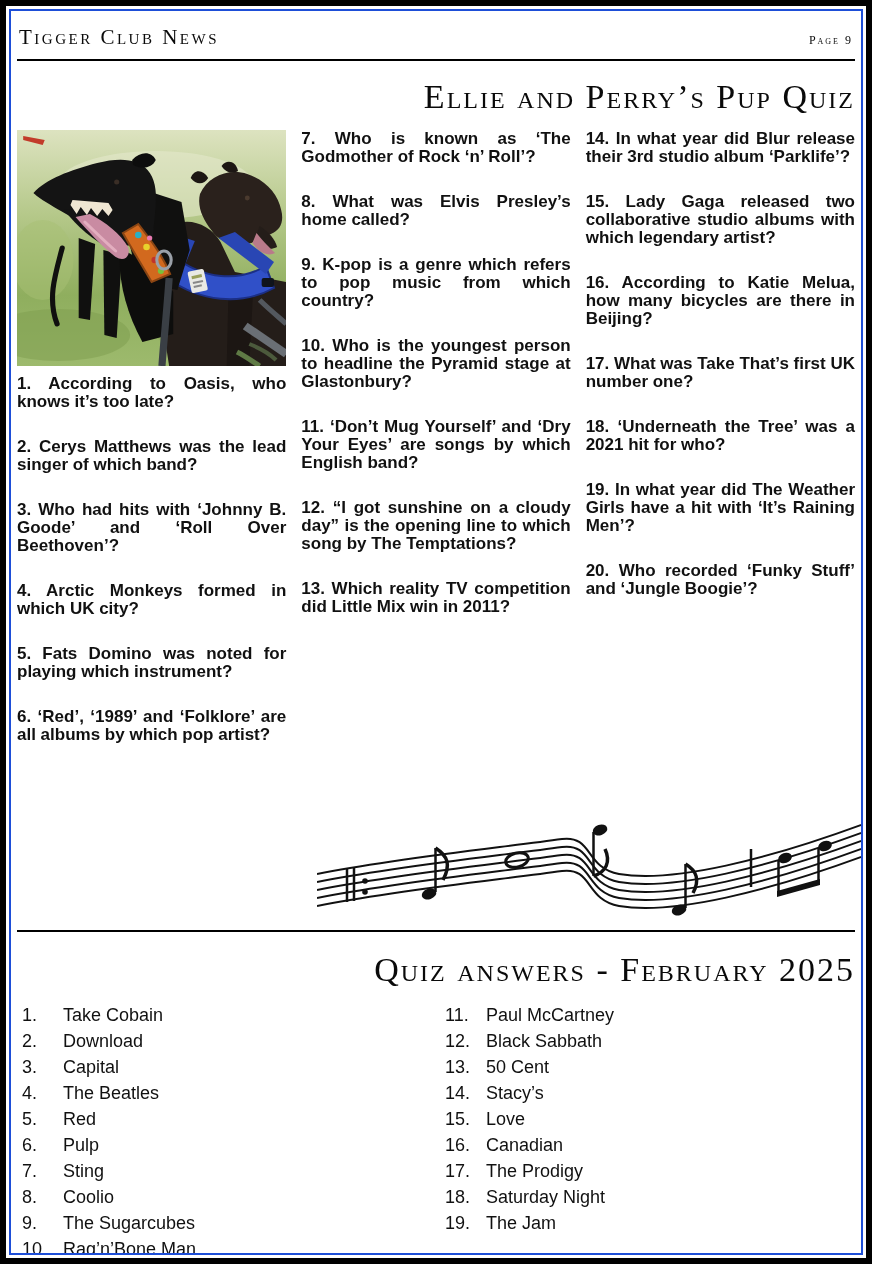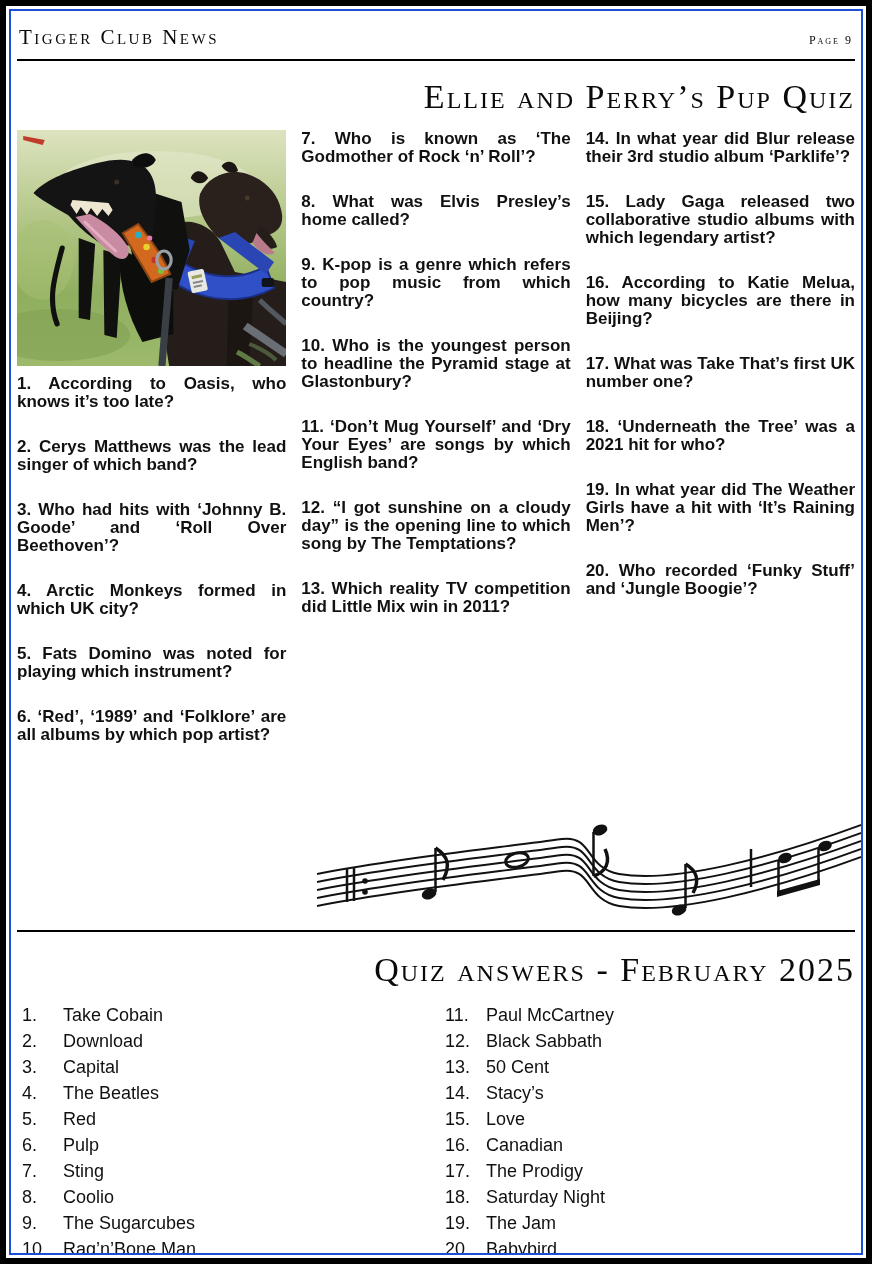--- a/index.html
+++ b/index.html
@@ -305,21 +305,17 @@
             <span class="ans-text">The Prodigy</span>
           </div>
         <div class="ans-row">
             <span class="ans-num">18.</span>
             <span class="ans-text">Saturday Night</span>
           </div>
         <div class="ans-row">
             <span class="ans-num">19.</span>
             <span class="ans-text">The Jam</span>
           </div>
-        <div class="ans-row">
-            <span class="ans-num">20.</span>
-            <span class="ans-text">Babybird</span>
-          </div>
       </div>
     </div>
 
   </div>
 </div>
 
 </body></html>

